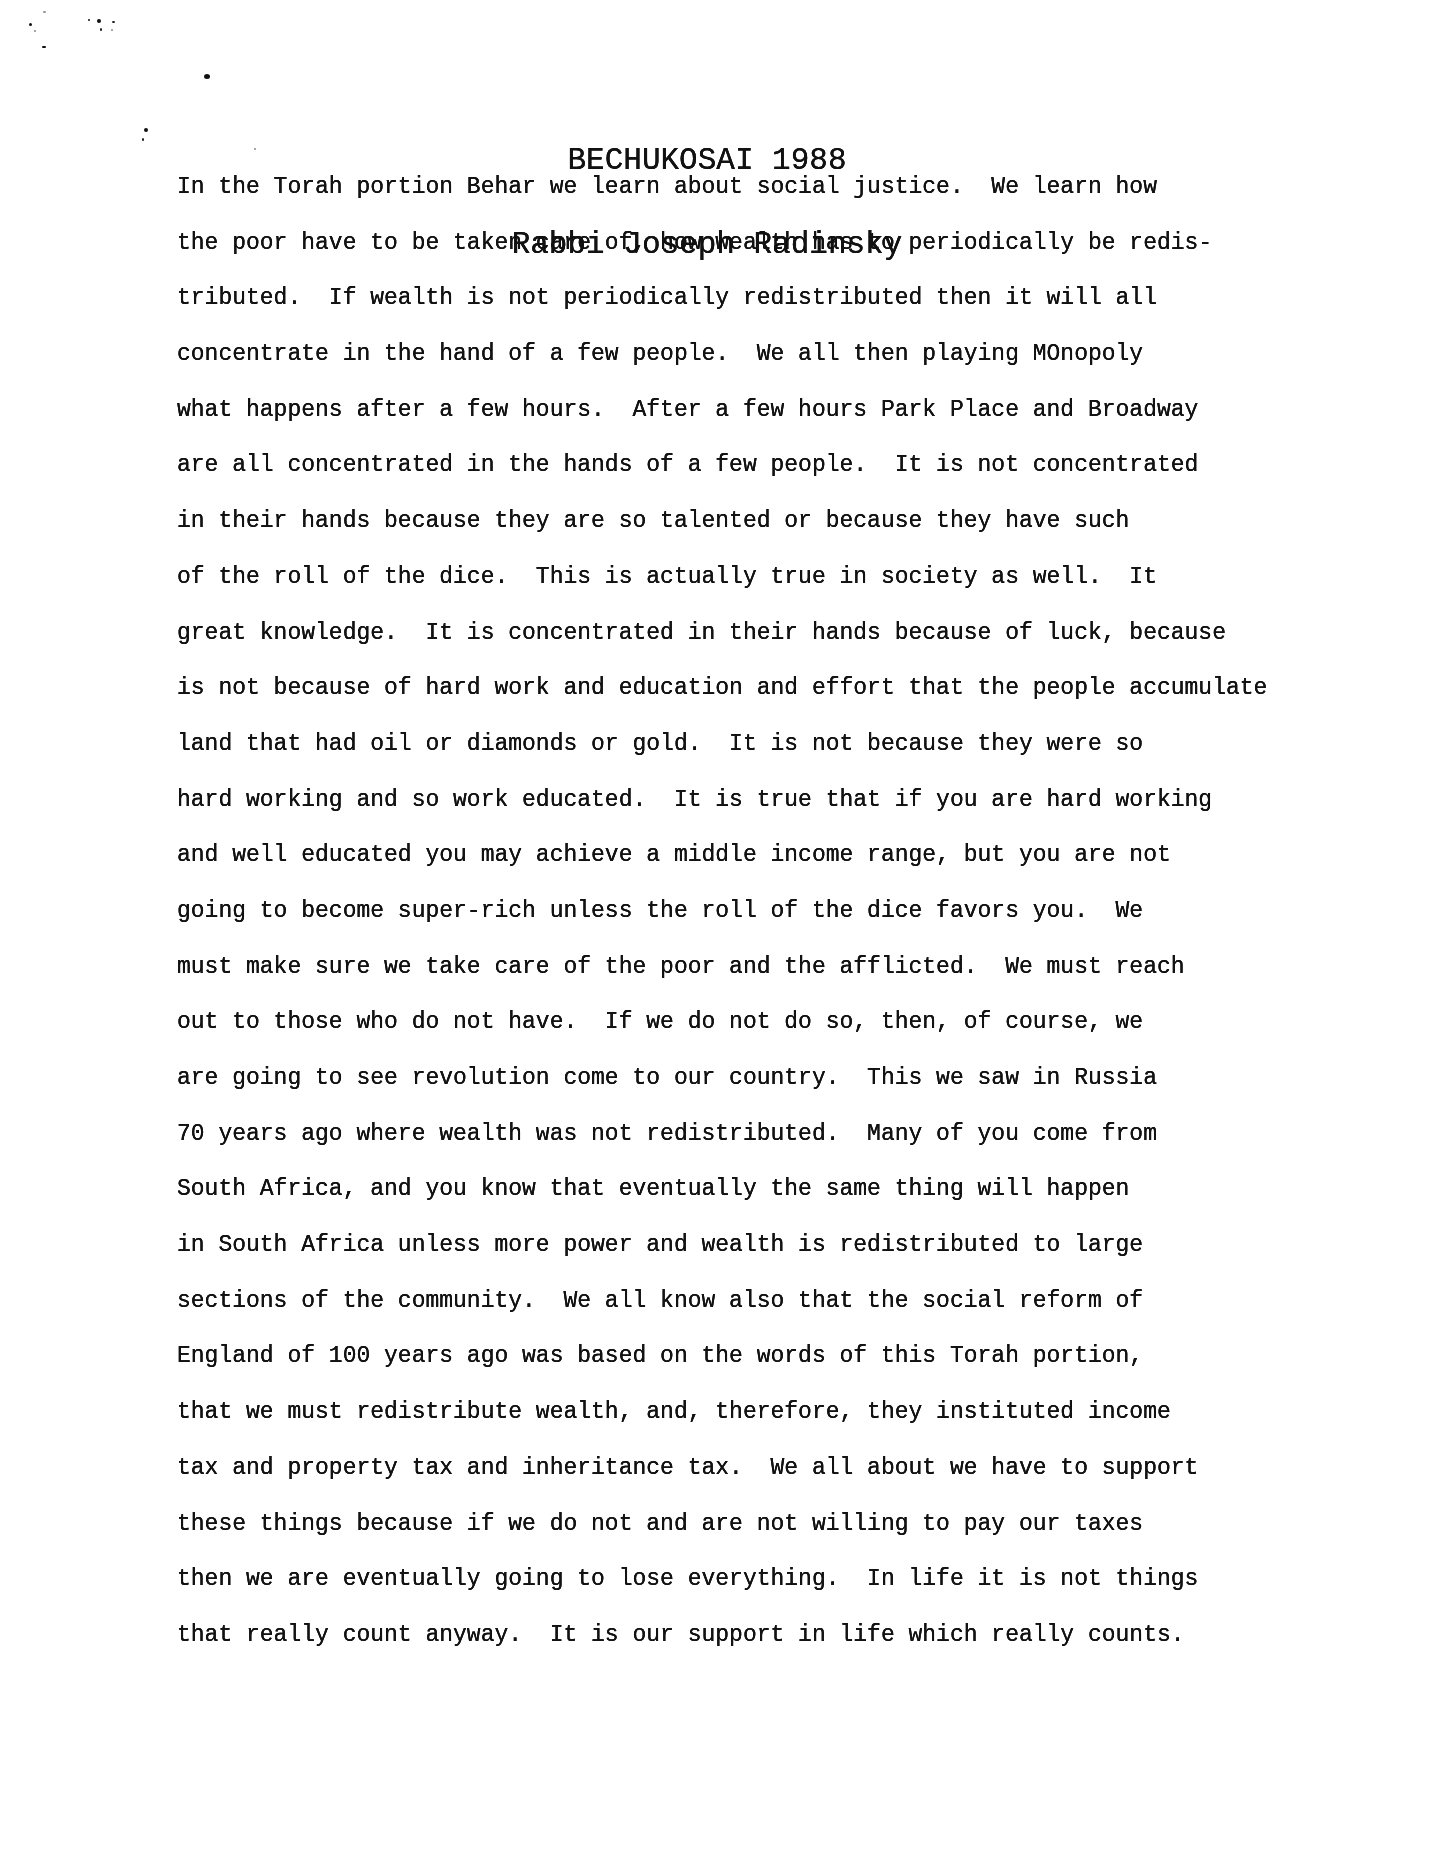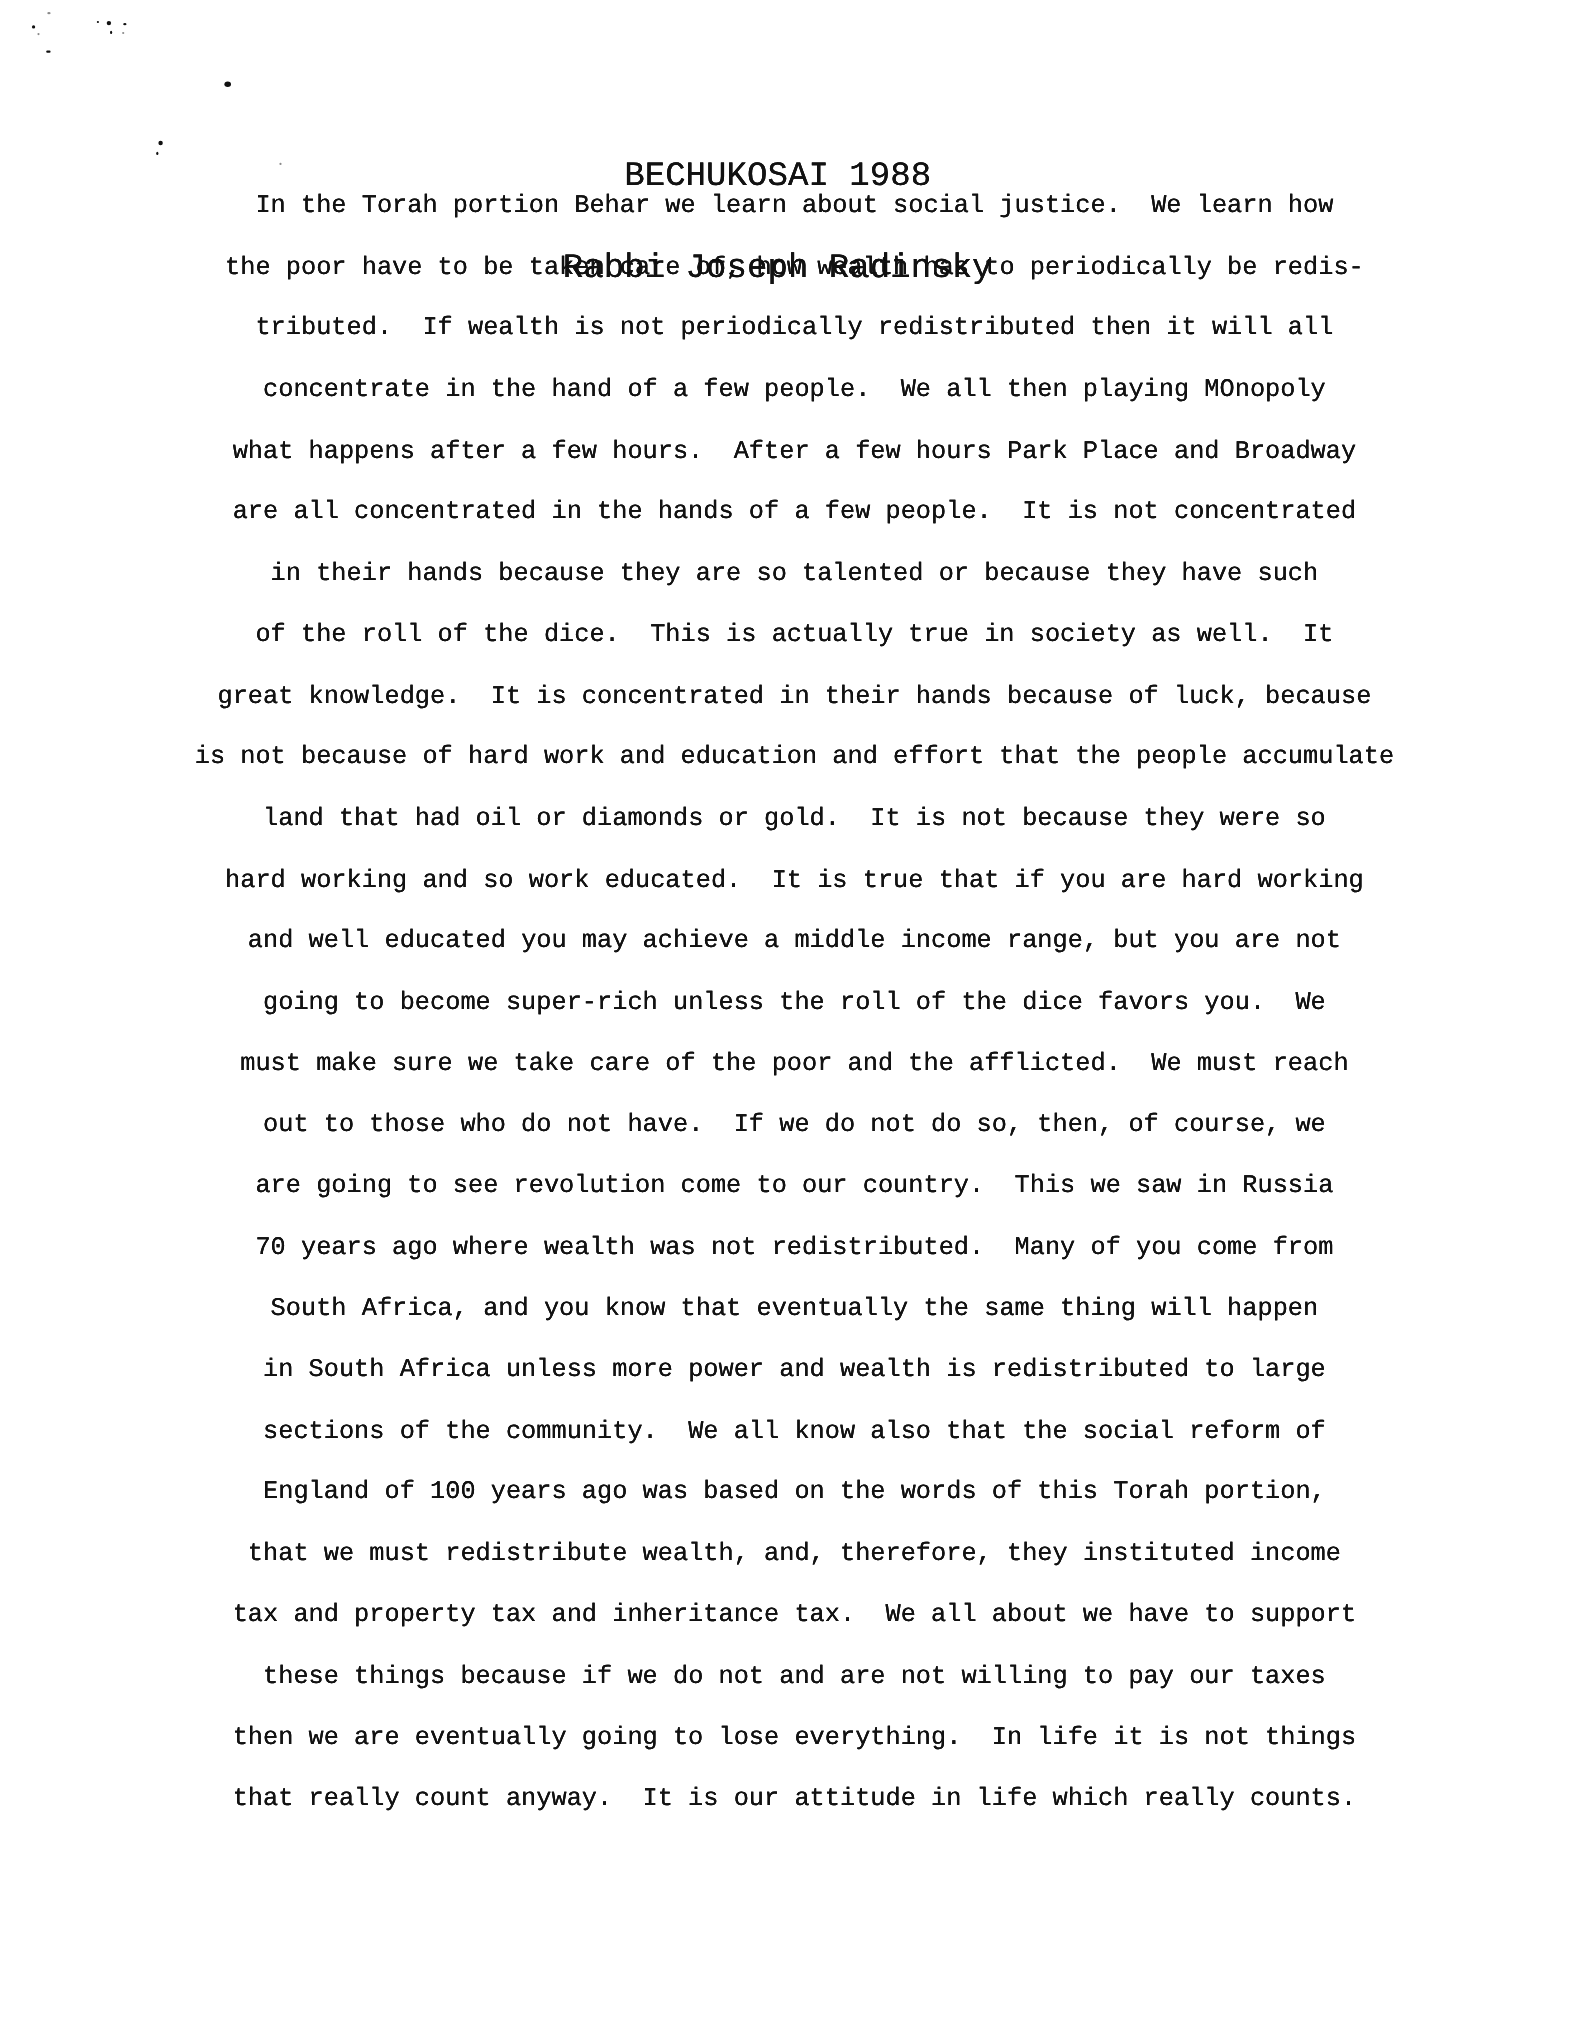--- a/index.html
+++ b/index.html
@@ -28,21 +28,20 @@
     text-align: center;
     font-size: 31px;
     line-height: 28px;
     white-space: pre;
   }
   .body-text {
     position: absolute;
     top: 160px;
     left: 177px;
     font-size: 23px;
-    text-align: center;
   }
   .body-text .line {
     height: 55.7px;
     line-height: 55.7px;
     white-space: pre;
   }
   
   .speck {
     position: absolute;
     background: #111;
@@ -96,16 +95,16 @@
     <div class="line">are going to see revolution come to our country.  This we saw in Russia</div>
     <div class="line">70 years ago where wealth was not redistributed.  Many of you come from</div>
     <div class="line">South Africa, and you know that eventually the same thing will happen</div>
     <div class="line">in South Africa unless more power and wealth is redistributed to large</div>
     <div class="line">sections of the community.  We all know also that the social reform of</div>
     <div class="line">England of 100 years ago was based on the words of this Torah portion,</div>
     <div class="line">that we must redistribute wealth, and, therefore, they instituted income</div>
     <div class="line">tax and property tax and inheritance tax.  We all about we have to support</div>
     <div class="line">these things because if we do not and are not willing to pay our taxes</div>
     <div class="line">then we are eventually going to lose everything.  In life it is not things</div>
-    <div class="line">that really count anyway.  It is our attitude in life which really counts.</div>
+    <div class="line">that really count anyway.  It is our support in life which really counts.</div>
   </div>
 
 </div>
 
 </body></html>

